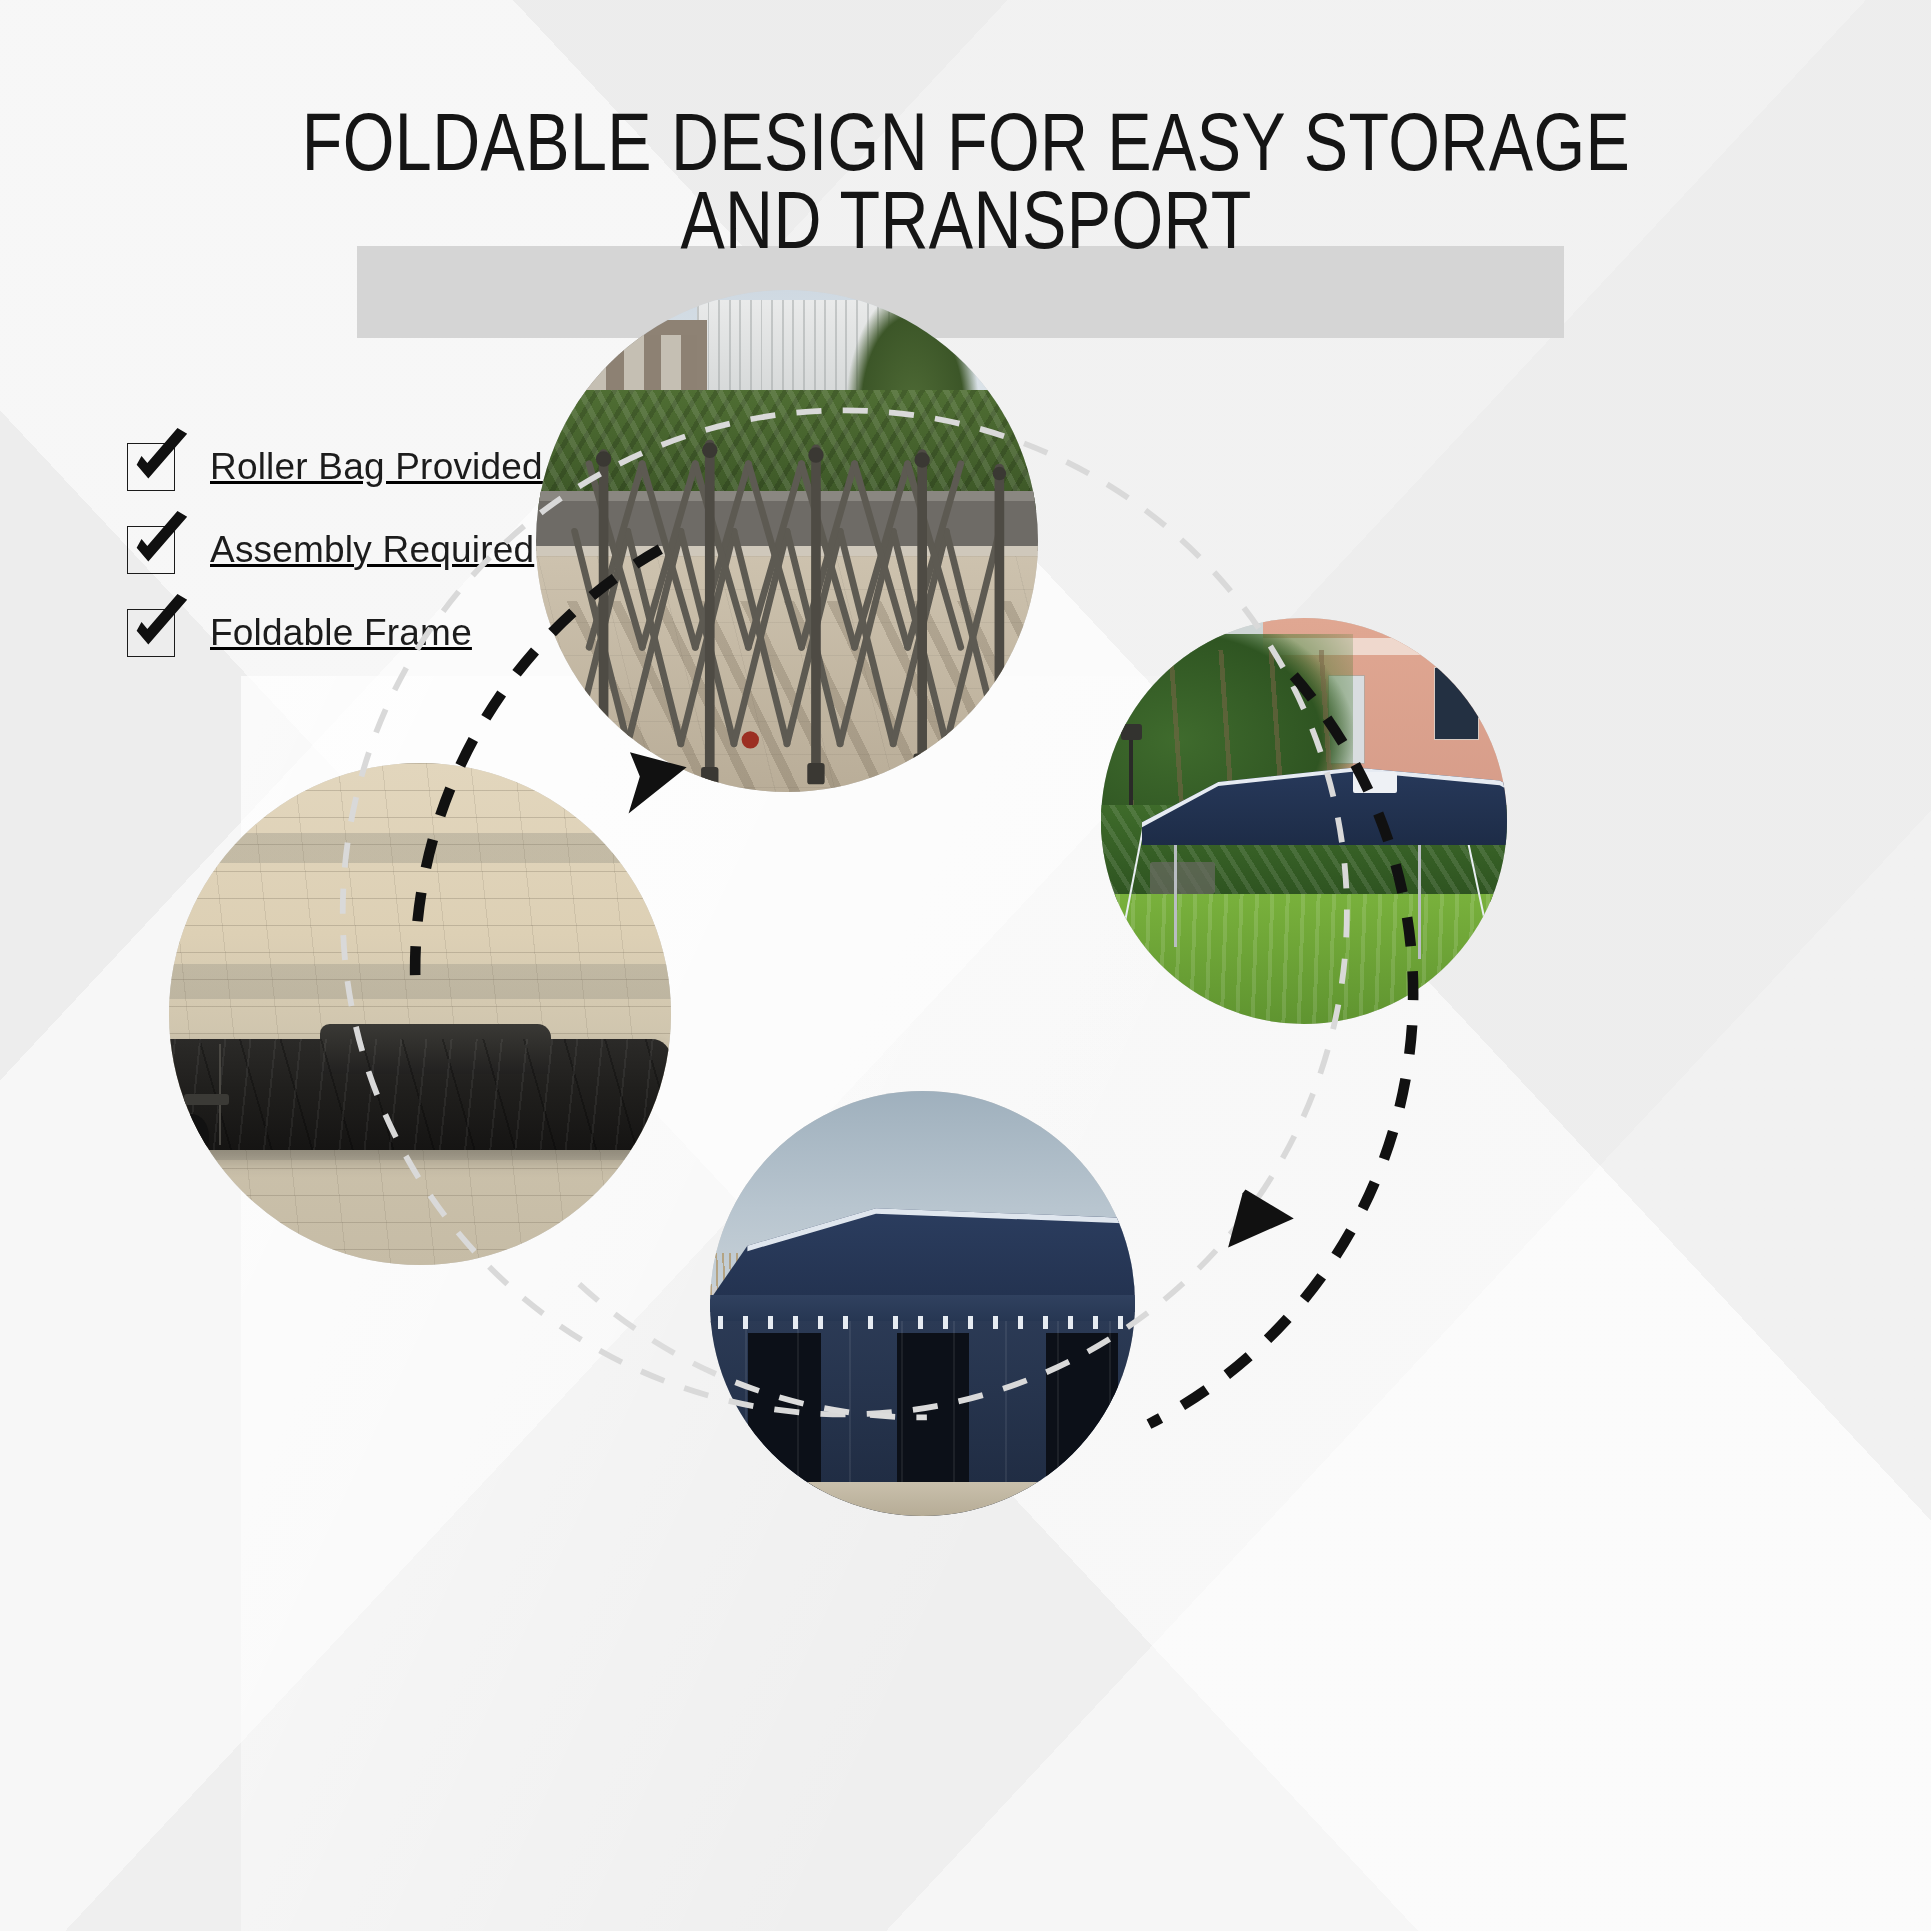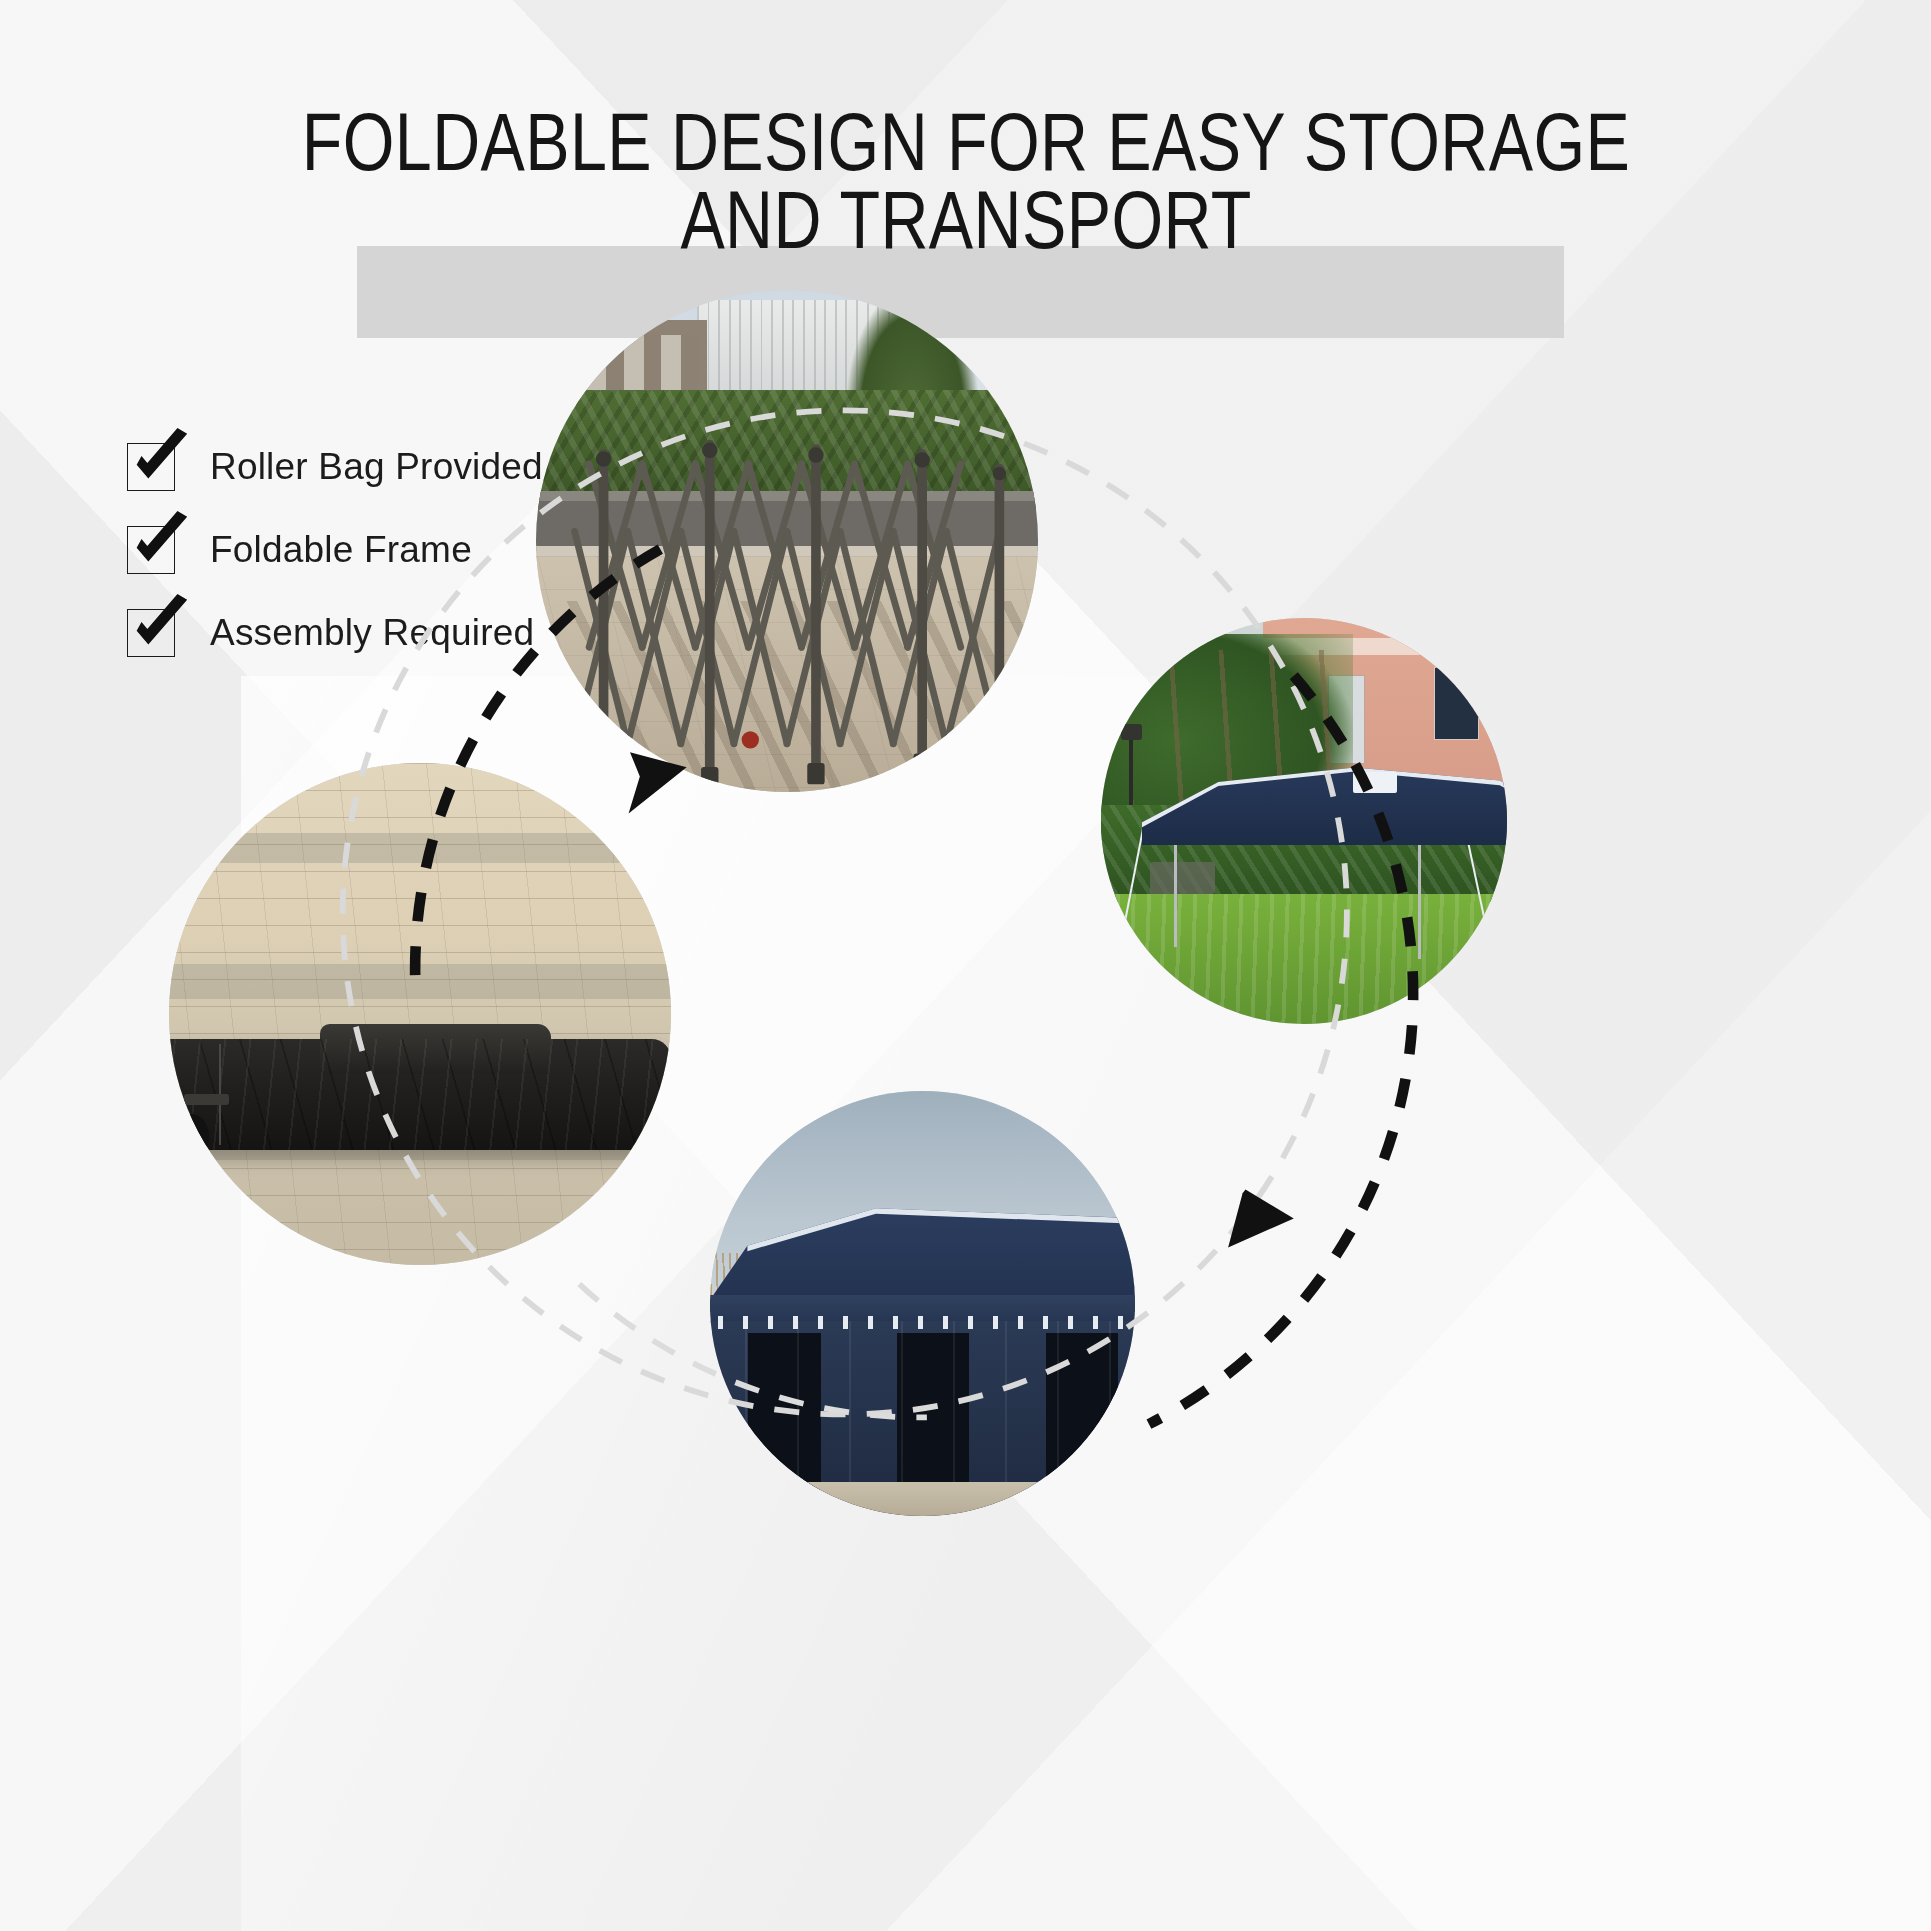--- a/index.html
+++ b/index.html
@@ -48,21 +48,21 @@
     font-family:"Liberation Sans Narrow","Liberation Sans",sans-serif;
     font-size:81px;line-height:.96;
     font-weight:400;letter-spacing:0.5px;
     color:#151515;
     transform:scaleX(.82);transform-origin:50% 0;
     white-space:pre-line;
   }
 
   
   #feature-list{position:absolute;left:127px;top:425px;width:541px;}
-  .feature-row{position:relative;height:83px;display:flex;align-items:center;}
+  .feature-row{position:relative;height:83px;display:flex;align-items:center;text-decoration:underline;}
   .chk{position:relative;width:54px;height:54px;flex:0 0 54px;margin-right:29px;}
   .chk .box{position:absolute;left:0;top:3.9px;width:48px;height:48px;
             border:1.9px solid #1b1b1b;box-sizing:border-box;background:transparent;}
   .chk svg{position:absolute;left:-1.9px;top:-13.5px;width:68px;height:68px;display:block;}
   .feature-label{
     font-size:37px;color:#1c1c1c;letter-spacing:0.2px;white-space:nowrap;
   }
 
   
   .photo{
@@ -223,31 +223,31 @@
       <span class="feature-label">Roller Bag Provided</span>
     </div>
 
     <div class="feature-row">
       <span class="chk">
         <span class="box"></span>
         <svg viewBox="0 0 70 70" aria-hidden="true">
             <path d="M12 40 L24 54 L64 8 L54 2 L23 38 L17 31 Z" fill="#101010"></path>
           </svg>
       </span>
-      <span class="feature-label">Foldable Frame</span>
+      <span class="feature-label">Assembly Required</span>
     </div>
 
     <div class="feature-row">
       <span class="chk">
         <span class="box"></span>
         <svg viewBox="0 0 70 70" aria-hidden="true">
             <path d="M12 40 L24 54 L64 8 L54 2 L23 38 L17 31 Z" fill="#101010"></path>
           </svg>
       </span>
-      <span class="feature-label">Assembly Required</span>
+      <span class="feature-label">Foldable Frame</span>
     </div>
 
   </div>
 
   <div class="photo" id="circle-frame">
     <div class="scene">
       <div class="lay" id="c1-sky"></div>
       <div class="lay" id="c1-bldgB"></div>
       <div class="lay" id="c1-bldgB-rib"></div>
       <div class="lay" id="c1-bldgA"></div>

